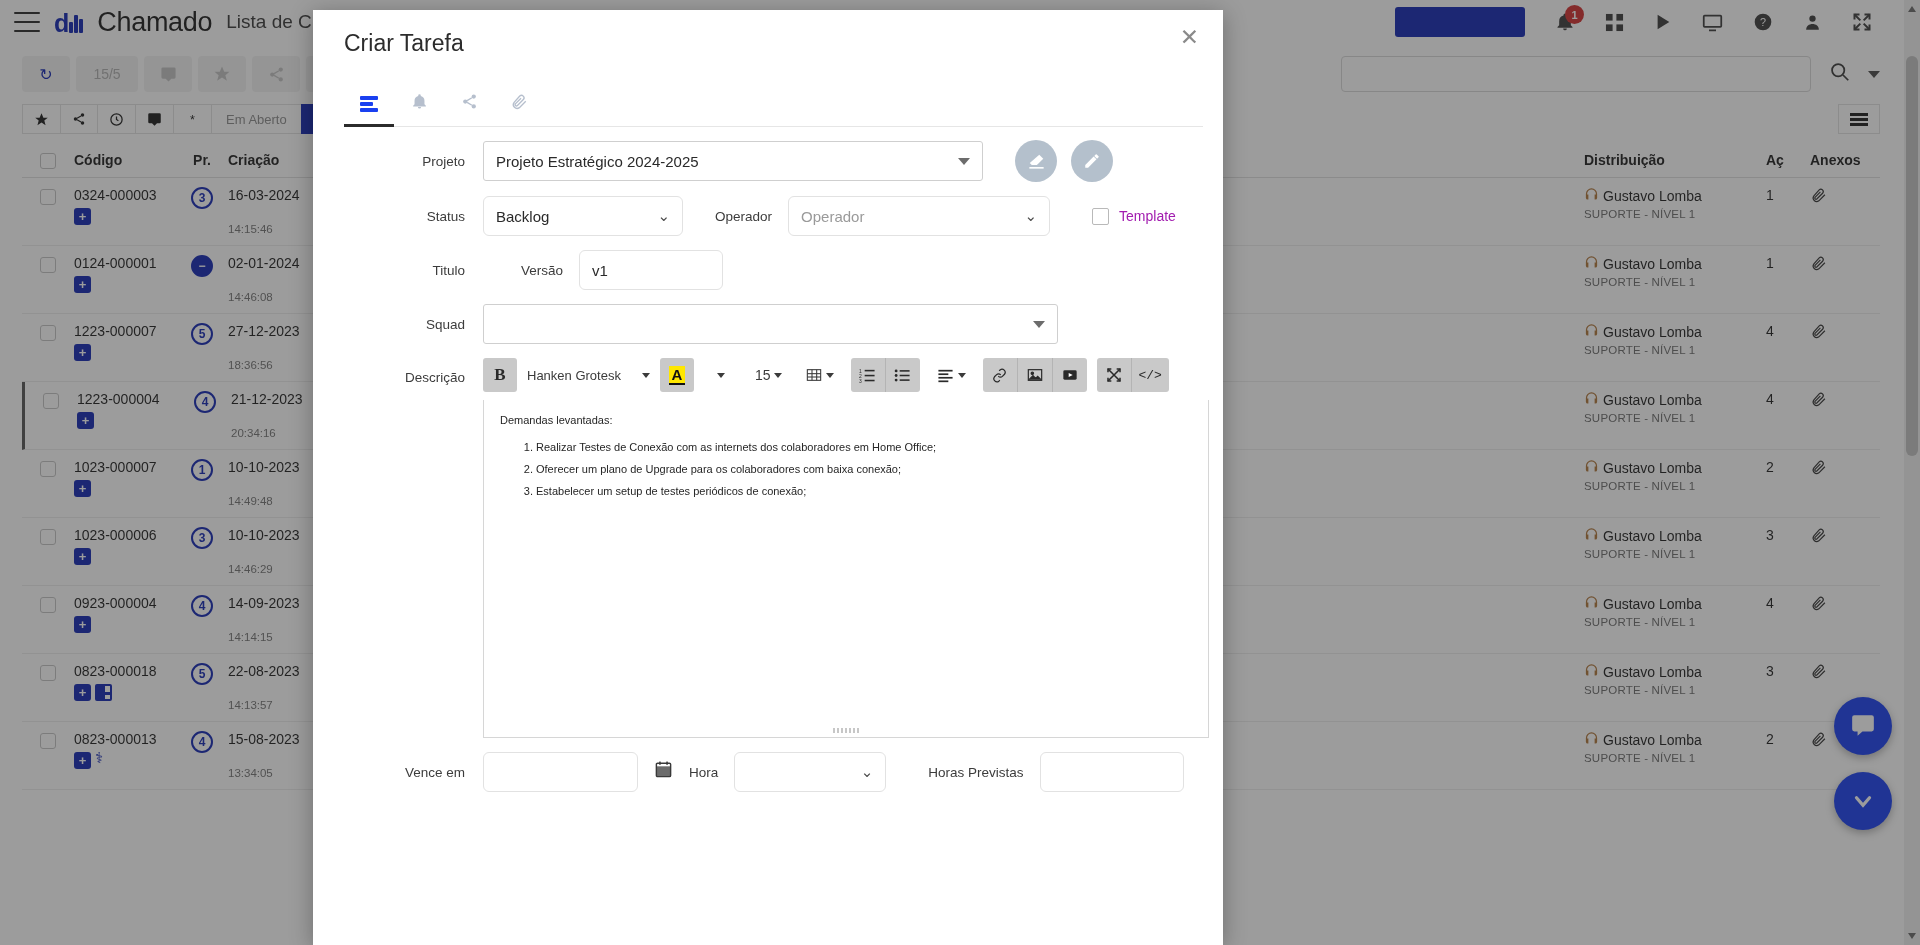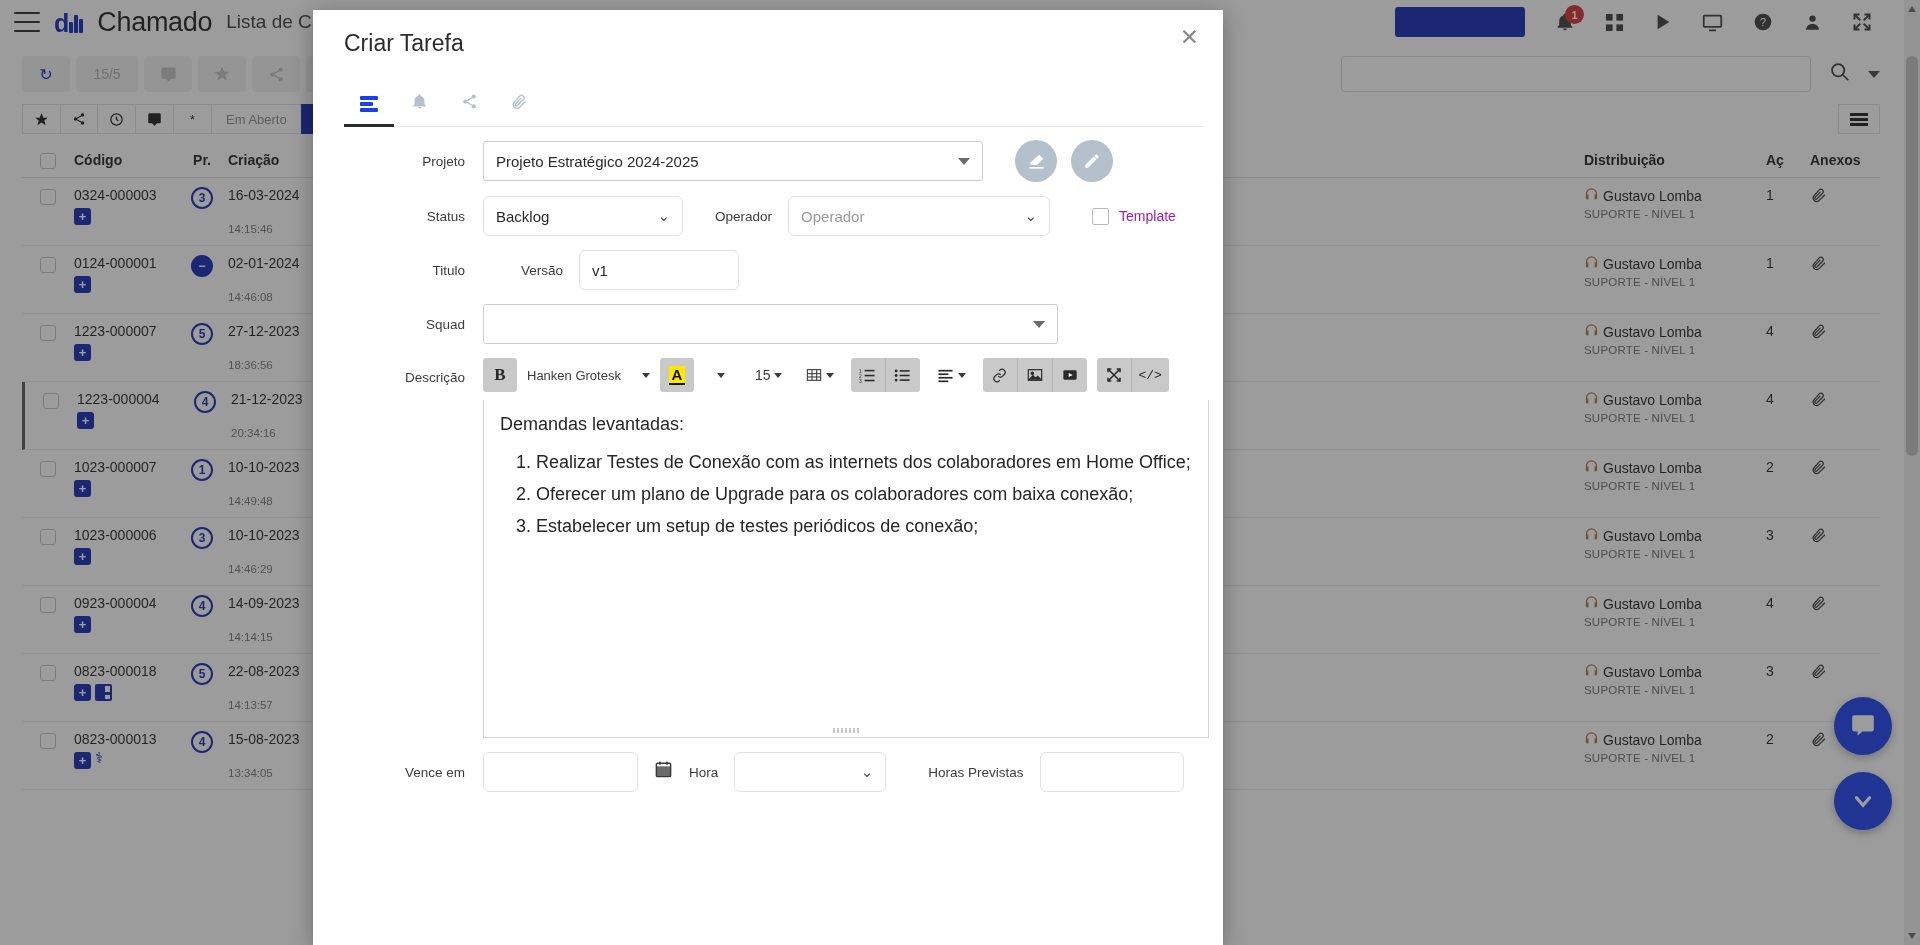--- a/index.html
+++ b/index.html
@@ -192,21 +192,21 @@
   }
   .ed-grp { display: flex; align-items: center; background: #c9c9c9; border-radius: 3px; overflow: hidden; }
   .ed-b { height: 34px; min-width: 34px; display: flex; align-items: center; justify-content: center; padding: 0 7px; cursor: pointer; color: #2a2a2a; font-size: 14px; }
   .ed-b.plain { background: transparent; color: #3a3a3a; }
   .ed-sep { width: 1px; height: 34px; background: #b4b4b4; }
   .font-name { font-size: 13px; color: #3b3b3b; display: flex; align-items: center; gap: 21px; cursor: pointer; }
   .tri-sm { width:0;height:0;border-left:4px solid transparent;border-right:4px solid transparent;border-top:5px solid #3b3b3b; }
   .A-hl { background: #ffe700; padding: 0 3px; font-weight: 700; color: #111; font-size: 15px; border-bottom: 2px solid #111; }
   .ed-body {
     border: 1px solid #d6d6d6; border-top: none; background: #fff;
-    height: 338px; padding: 14px 16px; font-size: 18px; color: #262626; overflow: hidden;
+    height: 338px; padding: 14px 16px; font-size: 11px; color: #262626; overflow: hidden;
     position: relative;
   }
   .ed-body p { margin: 0 0 14px 0; }
   .ed-body ol { margin: 0; padding-left: 36px; }
   .ed-body ol li { margin-bottom: 6px; line-height: 1.45; }
   .grip { position: absolute; left: 50%; transform: translateX(-50%); bottom: 4px; width: 26px; height: 5px;
           background: repeating-linear-gradient(90deg,#c7c7c7 0 2px,transparent 2px 4px); }
   .cal-ico { font-size: 19px; color: #3a3a3a; cursor: pointer; margin: 0 16px; }
 </style>
 </head>
@@ -800,21 +800,21 @@
       </div>
       <div class="chk-wrap" style="margin-left:42px">
         <span class="chk-box"></span>
         <span>Template</span>
       </div>
     </div>
 
     <div class="frow">
       <div class="flabel">Titulo</div>
       <div class="flabel" style="width:auto; padding:0 16px 0 38px">Versão</div>
-      <div class="fld rounded" style="width:160px">
+      <div class="fld rounded" style="width:144px">
         <span>v1</span>
       </div>
     </div>
 
     <div class="frow">
       <div class="flabel">Squad</div>
       <div class="fld" style="width:575px">
         <span></span>
         <span class="tri"></span>
       </div>

